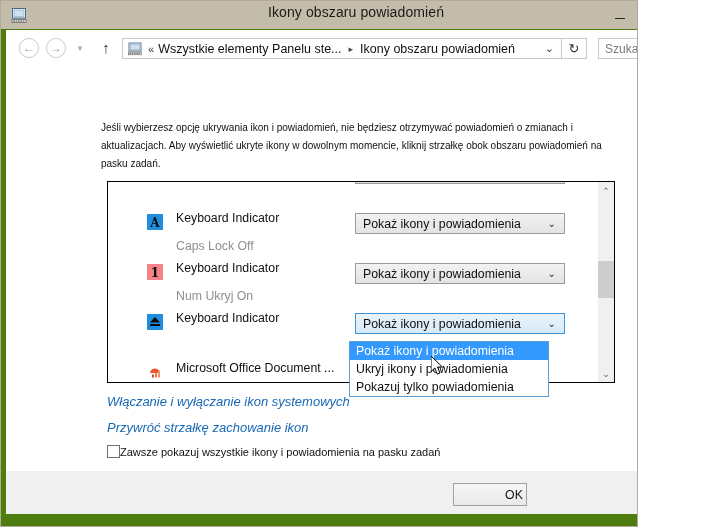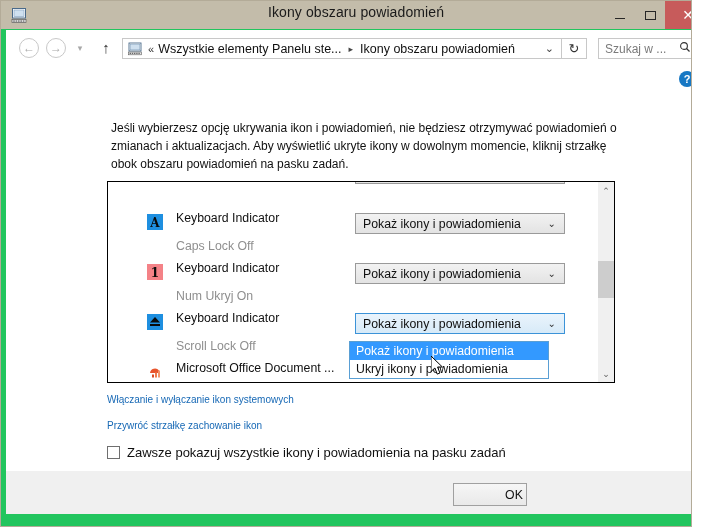--- a/index.html
+++ b/index.html
@@ -8,24 +8,24 @@
   }
   body {
     width: 710px;
     height: 527px;
     font-family: "Liberation Sans", sans-serif;
     background: #ffffff;
     overflow: hidden;
   }
   .window {
     position: relative;
-    width: 692px;
+    width: 638px;
     height: 527px;
     box-sizing: border-box;
-    background: #22c55e;
+    background: #4d7c0f;
     border: 1px solid #b3ab98;
     overflow: hidden;
   }
 
   
   .titlebar {
     position: absolute;
     left: 0; top: 0;
     width: 710px;
     height: 28px;
@@ -209,23 +209,23 @@
   }
   .page-heading {
     position: absolute;
     left: 93px; top: 22px;
     font-size: 17px;
     color: #18548f;
     white-space: nowrap;
   }
   .page-desc {
     position: absolute;
-    left: 105px; top: 53px;
+    left: 95px; top: 53px;
     width: 510px;
-    font-size: 12px;
+    font-size: 10px;
     color: #101010;
     line-height: 18px;
   }
 
   
   .listbox {
     position: absolute;
     left: 101px; top: 115px;
     width: 508px;
     height: 202px;
@@ -341,41 +341,41 @@
     position: absolute;
     left: 0; top: 79px;
     width: 16px; height: 37px;
     background: #cdcdcd;
   }
 
   
   .link {
     position: absolute;
     left: 101px;
-    font-size: 10px;
+    font-size: 13px;
     color: #1668b5;
     white-space: nowrap;
+    font-style: italic;
   }
   .link-sysicons { top: 328px; }
   .link-restore  { top: 354px; }
   .checkrow {
     position: absolute;
     left: 101px; top: 379px;
     display: flex;
     align-items: center;
   }
   .checkbox {
     width: 13px; height: 13px;
     border: 1px solid #6f6f6f;
     box-sizing: border-box;
     background: #ffffff;
   }
   .check-label {
-    margin-left: 7px;
-    font-size: 13px;
+    font-size: 11px;
     color: #101010;
     white-space: nowrap;
   }
 
   
   .footer {
     position: absolute;
     left: 5px; top: 470px;
     width: 700px;
     height: 43px;
@@ -527,21 +527,20 @@
         <div class="row">
           <span class="row-icon">
             <svg width="16" height="16" viewBox="0 0 16 16">
               <rect x="0" y="0" width="16" height="16" fill="#1e8fe0"></rect>
               <polygon points="8,3 13,8.5 3,8.5" fill="#0a0a0a"></polygon>
               <rect x="3" y="10" width="10" height="2" fill="#0a0a0a"></rect>
             </svg>
           </span>
           <div class="row-labels">
             <div class="row-title">Keyboard Indicator</div>
-            <div class="row-sub">Scroll Lock Off</div>
           </div>
           <div class="row-combo open">
             <span class="ctext">Pokaż ikony i powiadomienia</span>
             <span class="carrow">⌄</span>
           </div>
         </div>
 
         <div class="row">
           <span class="row-icon">
             <svg width="16" height="16" viewBox="0 0 16 16">
@@ -571,20 +570,21 @@
 
     <div class="checkrow">
       <span class="checkbox"></span>
       <span class="check-label">Zawsze pokazuj wszystkie ikony i powiadomienia na pasku zadań</span>
     </div>
   </div>
 
   <div class="dropdown">
     <div class="dd-item selected">Pokaż ikony i powiadomienia</div>
     <div class="dd-item">Ukryj ikony i powiadomienia</div>
+    <div class="dd-item">Pokazuj tylko powiadomienia</div>
   </div>
 
   <div class="footer">
     <div class="btn btn-ok">OK</div>
   </div>
 
   <span class="cursor">
     <svg width="14" height="21" viewBox="0 0 14 21">
       <polygon points="0,0 0,15.5 3.9,12 6.2,18.1 8.9,17 6.6,11 11.4,11" fill="#ffffff" stroke="#000000" stroke-width="1"></polygon>
     </svg>

